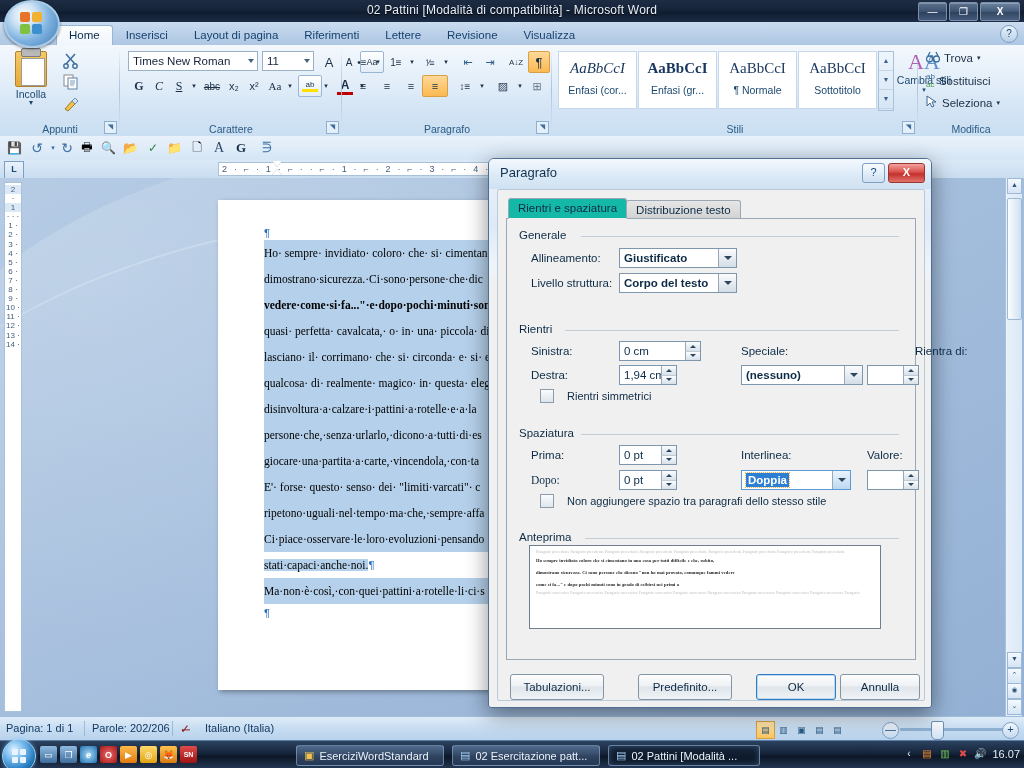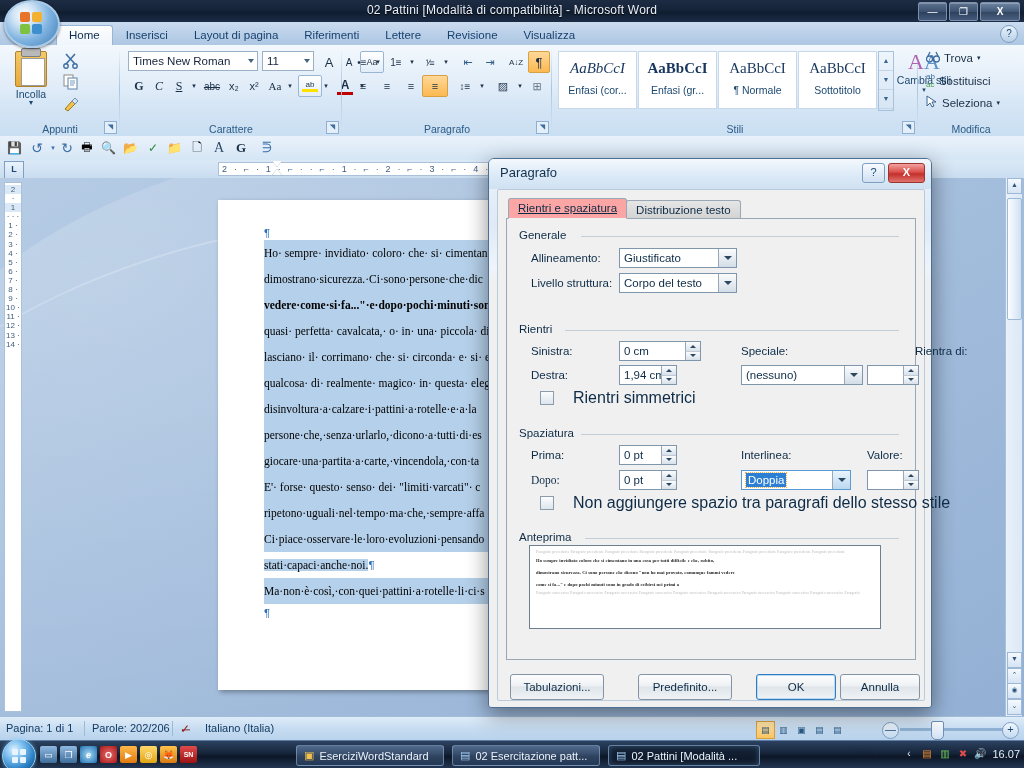--- a/index.html
+++ b/index.html
@@ -278,32 +278,32 @@
   .dlg-body{
     position:absolute;left:8px;top:30px;width:426px;height:510px;
     background:#f0f0f0;border:1px solid #b9cadb;border-radius:2px;
   }
   .dtabs{position:absolute;left:10px;top:9px;height:20px;display:flex;align-items:flex-end;}
   .dtab{
     padding:3px 9px;font-size:11.5px;color:#0d2b46;
     background:linear-gradient(180deg,#e6e6e6,#d2d2d2);border:1px solid #9aa8b5;
     border-bottom:none;border-radius:3px 3px 0 0;margin-right:-1px;
   }
-  .dtab.active{background:#fca5a5;position:relative;z-index:2;border-bottom:1px solid #f0f0f0;padding-bottom:4px;text-decoration:underline;}
+  .dtab.active{background:#14b8a6;position:relative;z-index:2;border-bottom:1px solid #f0f0f0;padding-bottom:4px;}
   .dtabpanel{
     position:absolute;left:8px;top:28px;width:408px;height:440px;
     border:1px solid #9aa8b5;background:#f0f0f0;
   }
   .grp{position:absolute;}
   .grp .gname{position:absolute;left:0;top:0;font-size:11.5px;color:#0d2b46;background:#f0f0f0;padding-right:5px;}
   .grp .gline{position:absolute;left:0;top:7px;height:1px;background:#c2cdd8;}
   .lbl{position:absolute;font-size:11.5px;color:#0d2b46;white-space:nowrap;}
   .combo{
     position:absolute;height:20px;background:#fff;border:1px solid #7f97ad;
-    font-size:11.5px;color:#0d2b46;display:flex;align-items:center;padding-left:4px;box-sizing:border-box;
+    font-size:11.5px;color:#0d2b46;display:flex;align-items:center;padding-left:4px;box-sizing:border-box;font-weight:bold;
   }
   .combo .dd{
     position:absolute;right:0;top:0;width:17px;height:18px;
     background:linear-gradient(180deg,#fbfcfd,#d3dde7);border-left:1px solid #9aa8b5;
     display:flex;align-items:center;justify-content:center;
   }
   .combo .dd i{border-left:4px solid transparent;border-right:4px solid transparent;border-top:4px solid #2c4760;display:block;}
   .combo.sel{border:1px solid #5b9bd5;}
   .combo.sel .val{background:#2d7fd4;color:#fff;outline:1px dotted #ffb14d;padding:1px 2px;}
   .spin{
@@ -311,21 +311,21 @@
     font-size:11.5px;color:#0d2b46;display:flex;align-items:center;padding-left:4px;box-sizing:border-box;
   }
   .spin .btns{position:absolute;right:0;top:0;width:15px;height:18px;display:flex;flex-direction:column;}
   .spin .btns span{
     flex:1;background:linear-gradient(180deg,#fbfcfd,#d8e1ea);border-left:1px solid #9aa8b5;
     display:flex;align-items:center;justify-content:center;
   }
   .spin .btns span:first-child{border-bottom:1px solid #c0cbd6;}
   .spin .btns i.up{border-left:3px solid transparent;border-right:3px solid transparent;border-bottom:3px solid #2c4760;display:block;}
   .spin .btns i.dn{border-left:3px solid transparent;border-right:3px solid transparent;border-top:3px solid #2c4760;display:block;}
-  .cbox{position:absolute;display:flex;align-items:center;gap:19px;font-size:16px;color:#0d2b46;white-space:nowrap;}
+  .cbox{position:absolute;display:flex;align-items:center;gap:13px;font-size:11px;color:#0d2b46;white-space:nowrap;}
   .cbox .bx{width:12px;height:12px;background:linear-gradient(180deg,#fbfcfd,#dde5ec);border:1px solid #8d9cab;}
   .preview{
     position:absolute;left:22px;top:18px;width:352px;height:84px;background:#fff;border:1px solid #6e7f90;
     overflow:hidden;padding:4px 6px;box-sizing:border-box;
   }
   .pv-grey{font-family:"Liberation Serif",serif;font-size:3.6px;color:#b9b9b9;line-height:5.2px;letter-spacing:.15px;}
   .pv-main{font-family:"Liberation Serif",serif;font-size:4.6px;color:#222;line-height:12px;
     text-align:justify;font-weight:bold;letter-spacing:.1px;}
   .dbtn{
     position:absolute;height:24px;border:1px solid #8494a4;border-radius:3px;

